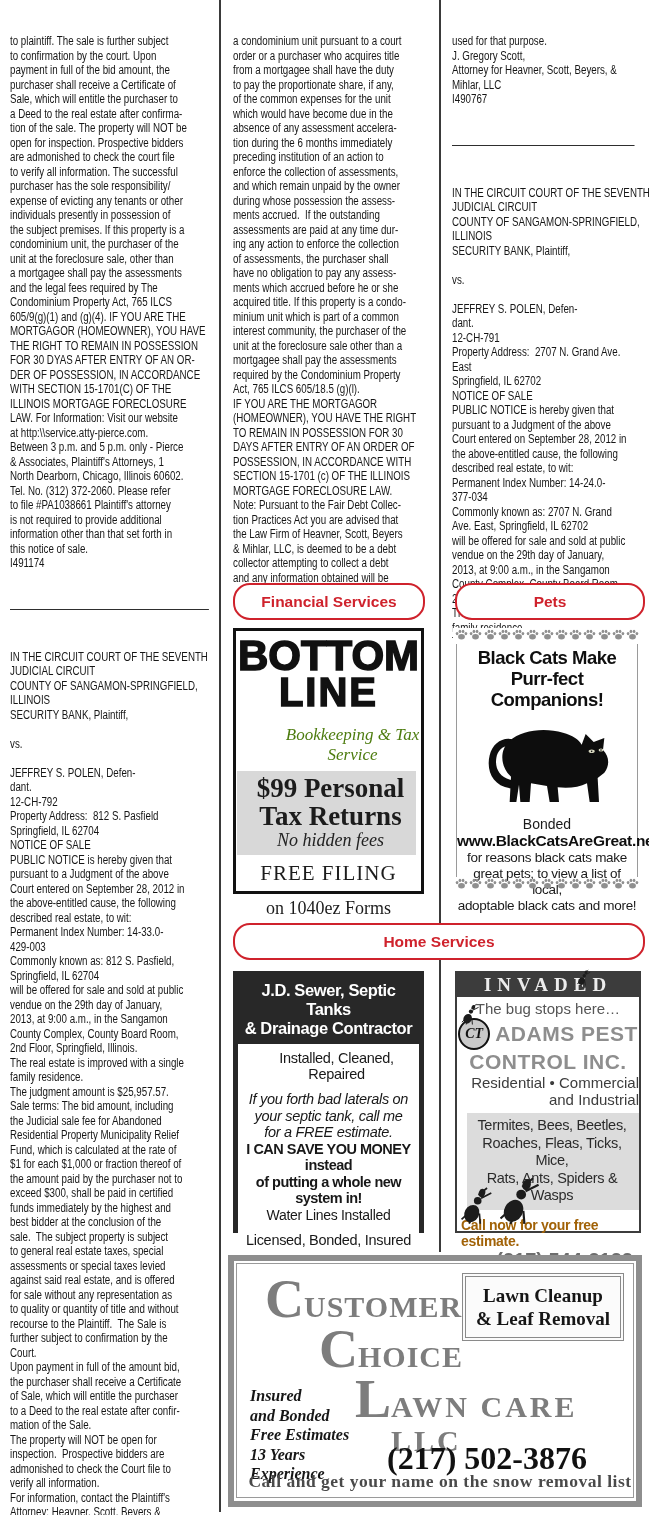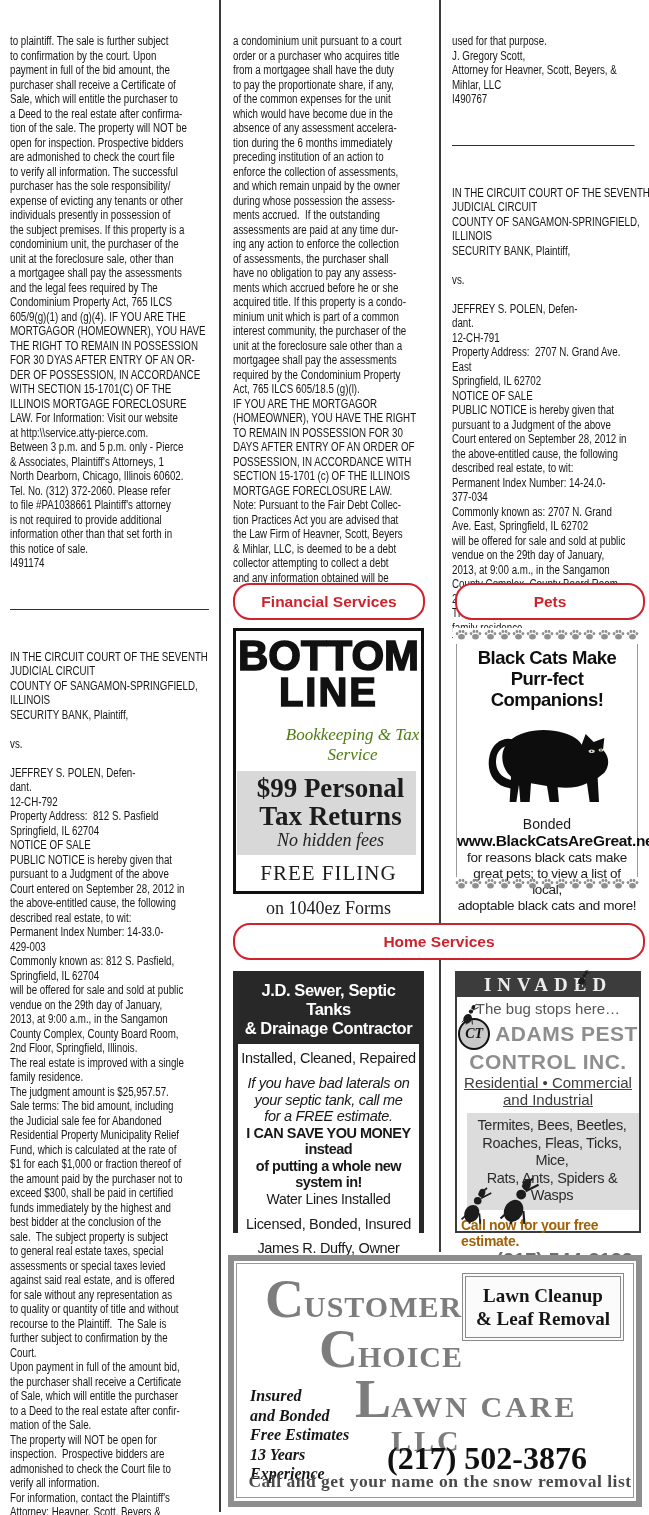--- a/index.html
+++ b/index.html
@@ -49,39 +49,39 @@
   .cats-head{font-weight:bold;font-size:18.5px;line-height:21px;letter-spacing:-0.5px;color:#0f0f0f;white-space:pre-line;}
   .cats-visit{font-size:14px;margin-top:2px;color:#1a1a1a;}
   .cats-url{font-weight:bold;font-size:15.5px;letter-spacing:-0.3px;color:#0f0f0f;}
   .cats-body{font-size:13.5px;line-height:16px;color:#1a1a1a;white-space:pre-line;letter-spacing:-0.3px;}
 
   
   #ad-jd{left:233px;top:971px;width:191px;height:262px;background:#282828;padding:5px;}
   .jd-head{color:#fff;font-weight:bold;font-size:16.5px;line-height:19px;text-align:center;
            letter-spacing:-0.4px;padding:5px 0 6px 0;white-space:pre-line;}
   .jd-body{background:#fff;height:196px;text-align:center;font-size:14px;color:#181818;padding-top:6px;}
-  .jd-serv{font-size:14.5px;letter-spacing:-0.3px;}
+  .jd-serv{font-size:14.5px;letter-spacing:-0.3px;margin-left:16px;}
   .jd-italic{font-style:italic;font-size:14.5px;line-height:16.5px;margin-top:9px;white-space:pre-line;letter-spacing:-0.3px;}
   .jd-bold{font-weight:bold;font-size:14.5px;line-height:16.5px;white-space:pre-line;letter-spacing:-0.5px;}
   .jd-water{font-size:14px;letter-spacing:-0.3px;}
   .jd-lic{font-size:14.5px;margin-top:9px;letter-spacing:-0.3px;}
   .jd-owner{font-size:14.5px;margin-top:8px;letter-spacing:-0.3px;}
   .jd-phone{font-weight:bold;font-size:25px;margin-top:0px;color:#111;}
 
   
   #ad-adams{left:455px;top:971px;width:186px;height:262px;border:2px solid #3c3c3c;}
   .inv-banner{position:relative;background:#3c3c3c;height:24px;display:flex;align-items:center;justify-content:center;
               color:#ececec;font-family:"Liberation Serif",serif;font-weight:bold;font-size:19px;letter-spacing:6px;}
   .ap-tag{font-size:15px;color:#555;text-align:center;margin-top:3px;}
   .ap-row{display:flex;align-items:center;justify-content:center;gap:5px;margin-top:1px;}
   .ct-circle{width:28px;height:28px;border-radius:50%;background:#c9c9c9;border:2px solid #111;
              display:flex;align-items:center;justify-content:center;
              font-family:"Liberation Serif",serif;font-style:italic;font-weight:bold;font-size:14px;color:#111;flex:0 0 auto;}
   .ap-name{font-weight:bold;font-size:21px;color:#8e8e8e;letter-spacing:0.5px;}
-  .ap-mkt{font-size:15px;color:#3d3d3d;text-align:center;line-height:17px;text-decoration:underline;}
+  .ap-mkt{font-size:15px;color:#3d3d3d;text-align:right;line-height:17px;}
   .ap-pests{background:#dcdcdc;margin:5px 0 0 10px;padding:4px 4px 5px 2px;font-size:14.5px;line-height:17.5px;
             color:#2b2b2b;text-align:center;white-space:pre-line;letter-spacing:-0.3px;}
   .ap-cta{font-weight:bold;font-size:14px;color:#a16207;margin:7px 0 0 4px;letter-spacing:-0.3px;}
   .ap-phone{font-weight:bold;font-size:20px;color:#6e6e6e;text-align:right;margin-right:6px;}
   .ap-serve{font-size:14px;color:#555;text-align:right;margin-right:6px;line-height:16px;}
   .ap-ants{position:absolute;left:2px;bottom:2px;}
 
   
   #ad-customer{left:228px;top:1255px;width:414px;height:252px;border:6px solid #8e8e8e;}
   .cc-inner{position:relative;margin:2px;border:1.5px solid #9a9a9a;height:233px;
@@ -437,21 +437,21 @@
         <use href="#paw"></use>
       </svg>
   </div>
 </div>
 
 <div id="ad-jd" class="ad">
   <div class="jd-head">J.D. Sewer, Septic Tanks
 &amp; Drainage Contractor</div>
   <div class="jd-body">
     <div class="jd-serv">Installed, Cleaned, Repaired</div>
-    <div class="jd-italic">If you have bad laterals on
+    <div class="jd-italic">If you forth bad laterals on
 your septic tank, call me
 for a FREE estimate.</div>
     <div class="jd-bold">I CAN SAVE YOU MONEY instead
 of putting a whole new system in!</div>
     <div class="jd-water">Water Lines Installed</div>
     <div class="jd-lic">Licensed, Bonded, Insured</div>
     <div class="jd-owner">James R. Duffy, Owner</div>
     <div class="jd-phone">217-725-2447</div>
   </div>
 </div>

